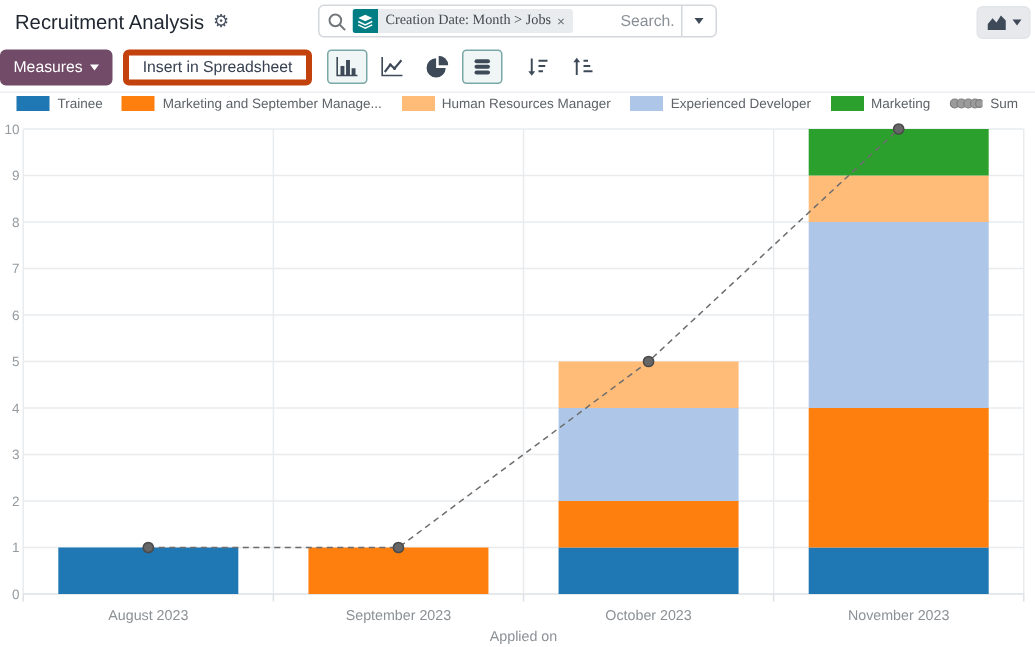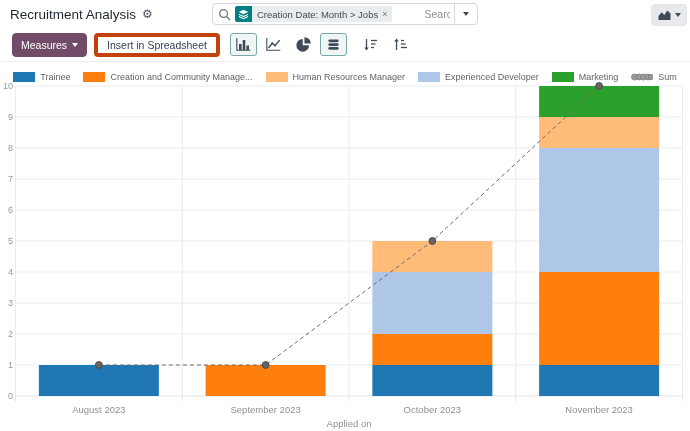--- a/index.html
+++ b/index.html
@@ -9,44 +9,44 @@
   .topbar{position:absolute;left:0;top:0;width:690px;height:28px;background:#fff;}
   .breadcrumb{position:absolute;left:10px;top:0;height:28px;display:flex;align-items:center;gap:6px;}
   .page-title{font-size:13.5px;color:#1f2630;font-weight:400;}
   .gear{font-size:12px;color:#4b5563;cursor:pointer;line-height:1;}
   .searchbar{position:absolute;left:212px;top:3px;width:266px;height:22px;border:1px solid #d4d8dd;
              border-radius:4px;background:#fff;display:flex;align-items:center;box-sizing:border-box;padding-left:5px;}
   .magnifier{display:flex;align-items:center;margin-right:4px;}
   .facet{display:flex;align-items:stretch;height:16px;border-radius:2px;overflow:hidden;flex:0 0 auto;}
   .facet-icon{background:#017e84;width:17px;display:flex;align-items:center;justify-content:center;}
   .facet-body{background:#e9ecef;display:flex;align-items:center;padding:0 5px;gap:4px;}
-  .facet-label{font-size:9.5px;color:#43494f;white-space:nowrap;}
+  .facet-label{font-size:9.5px;color:#43494f;white-space:nowrap;font-family:Liberation Serif, serif;}
   .facet-x{font-size:9px;color:#6c757d;cursor:pointer;line-height:1;}
   .search-input{flex:1 1 auto;min-width:10px;border:none;outline:none;font-family:"Liberation Sans",sans-serif;
                 font-size:10.5px;color:#374151;padding:0 4px;background:transparent;margin-left:28px;}
   .search-input::placeholder{color:#8a9097;}
   .search-caret{flex:0 0 22px;align-self:stretch;border-left:1px solid #d4d8dd;display:flex;align-items:center;justify-content:center;cursor:pointer;}
   .caret{width:0;height:0;border-left:3.5px solid transparent;border-right:3.5px solid transparent;border-top:4px solid #3f4a59;display:inline-block;}
   .view-switcher{position:absolute;left:651px;top:4px;width:34px;height:20px;background:#e7e9ed;border:1px solid #e1e4e8;
                  border-radius:4px;display:flex;align-items:center;justify-content:center;gap:3px;cursor:pointer;}
   
   .toolbar{position:absolute;left:0;top:28px;width:690px;height:34px;border-bottom:1px solid #eceef1;
-           display:flex;align-items:center;padding-left:12px;box-sizing:border-box;gap:7px;}
+           display:flex;align-items:center;padding-left:0;box-sizing:border-box;gap:7px;}
   .btn{height:24px;border-radius:4px;font-family:"Liberation Sans",sans-serif;font-size:10.5px;display:flex;
        align-items:center;cursor:pointer;box-sizing:border-box;}
   .btn-measures{background:#714b67;color:#fff;border:1px solid #714b67;padding:0 8px;gap:5px;font-weight:500;}
   .btn-measures .caret{border-top-color:#fff;}
   .btn-insert{background:#fff;color:#374151;border:4px solid #c2410c;padding:0 9px;font-weight:500;}
   .icon-group{display:flex;align-items:center;gap:3px;margin-left:3px;}
   .icon-btn{width:27px;height:23px;border-radius:3px;border:1px solid transparent;background:transparent;
             display:flex;align-items:center;justify-content:center;cursor:pointer;padding:0;}
   .icon-btn.active{background:#f0f6f6;border-color:#7aa8a6;}
   .icon-btn.sort-gap{margin-left:7px;}
   
-  .legend{position:absolute;left:0;top:64px;width:690px;height:18px;display:flex;align-items:flex-end;
+  .legend{position:absolute;left:0;top:64px;width:690px;height:18px;display:flex;align-items:flex-start;
           justify-content:center;gap:13px;}
   .legend-item{display:flex;align-items:center;gap:5px;cursor:pointer;}
   .legend-swatch{width:22px;height:10px;display:inline-block;}
   .legend-label{font-size:9px;color:#5f6368;white-space:nowrap;}
   
   .chart-wrap{position:absolute;left:0;top:82px;width:690px;height:349px;}
   svg text{font-family:"Liberation Sans",sans-serif;}
 </style>
 </head>
 <body>
@@ -158,21 +158,21 @@
       </div>
   </div>
 
   <div class="legend" id="legend">
       <span class="legend-item">
         <span class="legend-swatch" style="background:#1f77b4"></span>
         <span class="legend-label">Trainee</span>
       </span>
       <span class="legend-item">
         <span class="legend-swatch" style="background:#ff7f0e"></span>
-        <span class="legend-label">Creation and Community Manage...</span>
+        <span class="legend-label">Marketing and September Manage...</span>
       </span>
       <span class="legend-item">
         <span class="legend-swatch" style="background:#ffbb78"></span>
         <span class="legend-label">Human Resources Manager</span>
       </span>
       <span class="legend-item">
         <span class="legend-swatch" style="background:#aec7e8"></span>
         <span class="legend-label">Experienced Developer</span>
       </span>
       <span class="legend-item">

